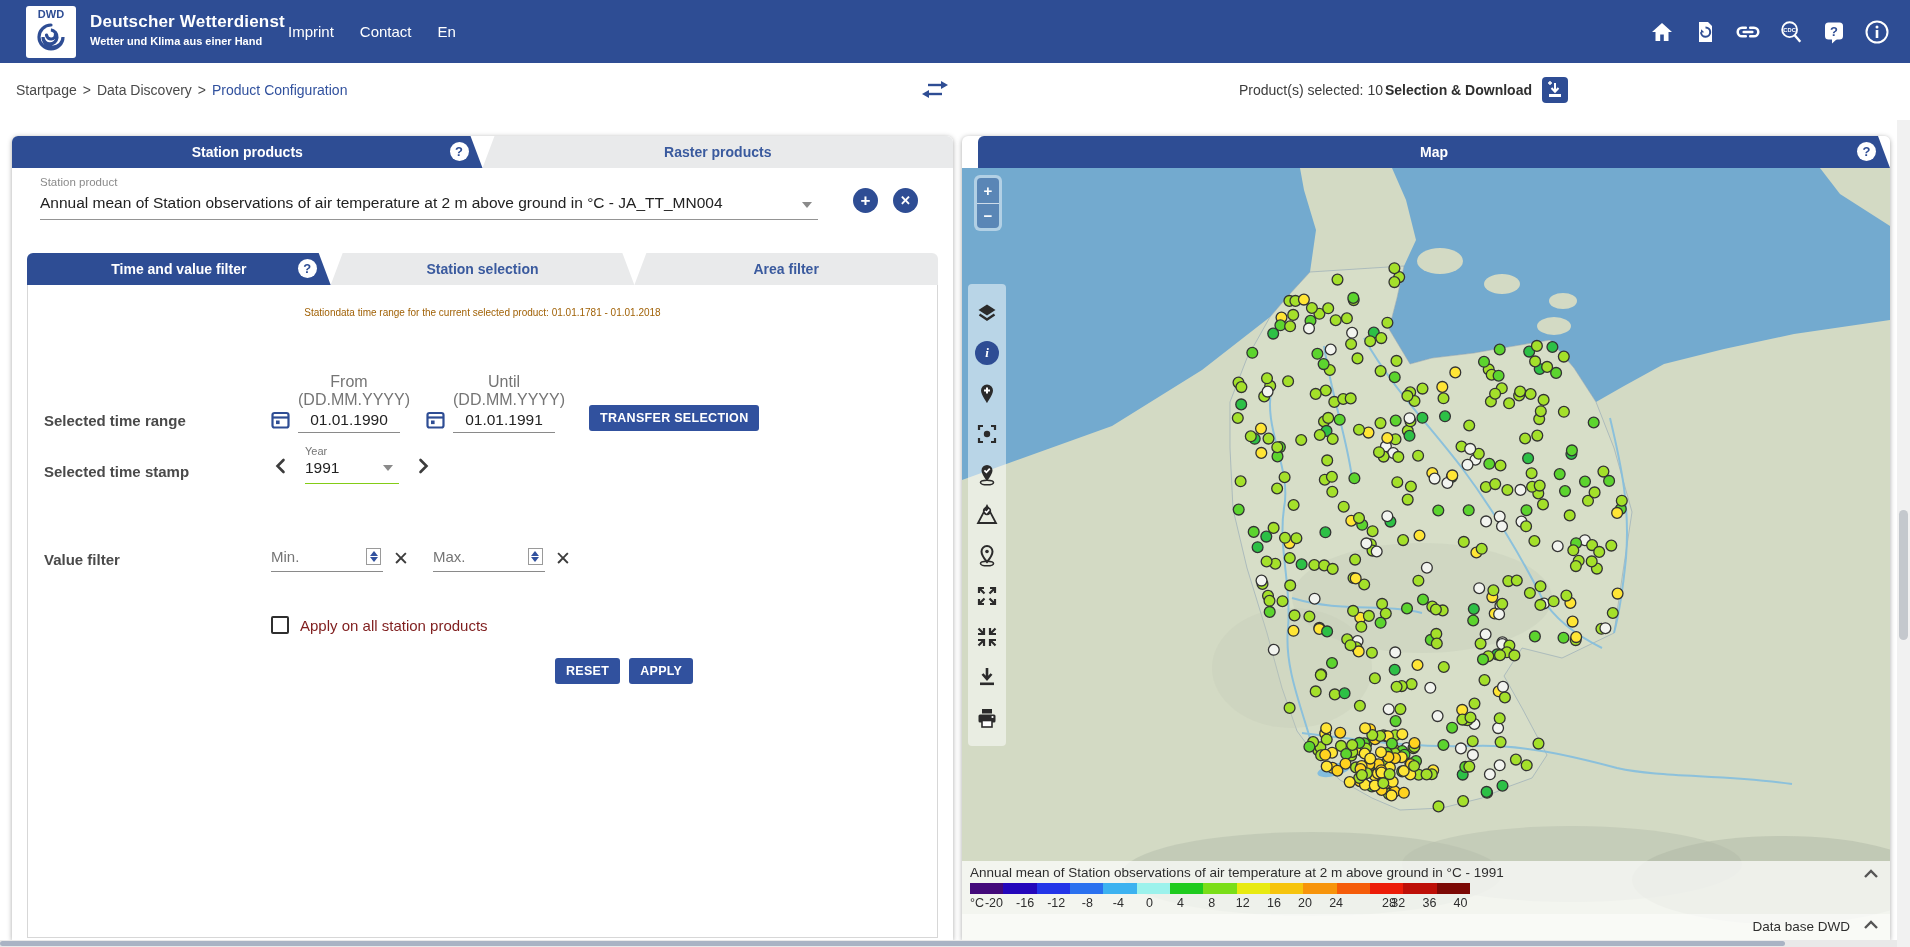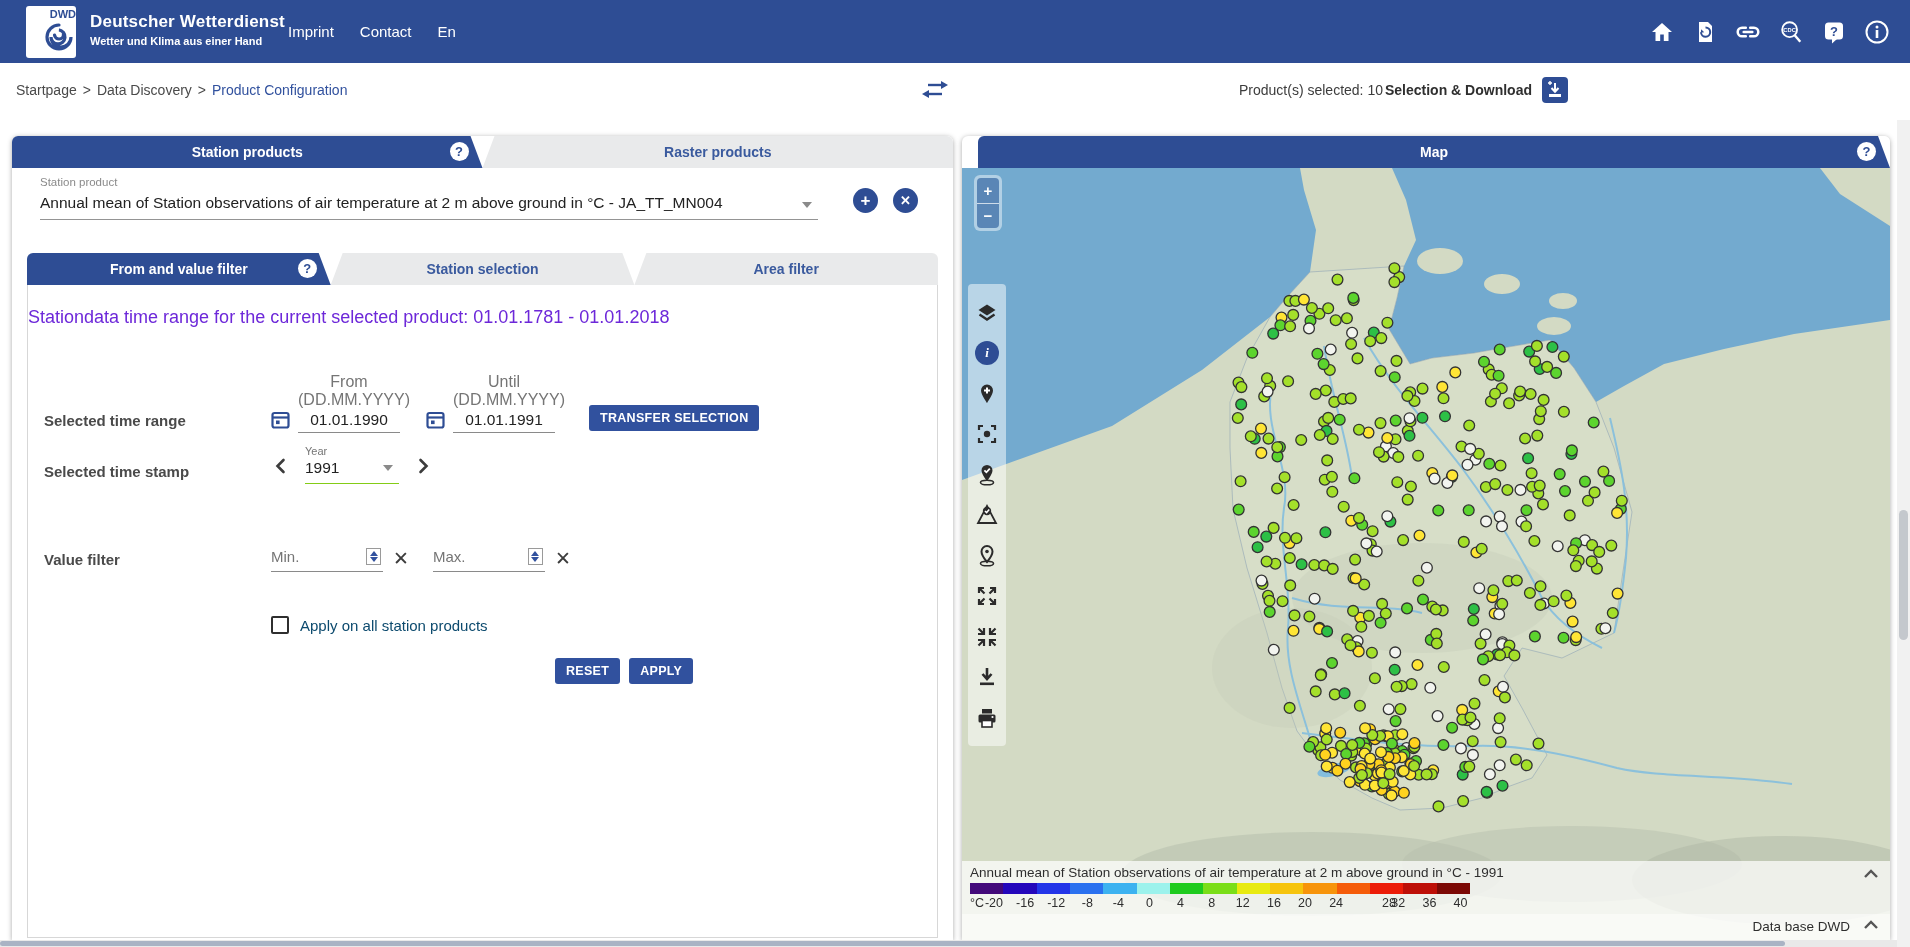--- a/index.html
+++ b/index.html
@@ -4,21 +4,21 @@
 <style>
   * { margin:0; padding:0; box-sizing:border-box; }
   html,body { width:1910px; height:947px; overflow:hidden; background:#fff;
               font-family:"Liberation Sans", sans-serif; }
 
   
   .topbar { position:absolute; left:0; top:0; width:1910px; height:63px;
             background:#2e4d94; color:#fff; display:flex; align-items:center; }
   .logo-box { position:absolute; left:26px; top:6px; width:50px; height:52px;
               background:#fff; border-radius:3px; display:flex; flex-direction:column;
-              align-items:flex-end; padding-top:2px; }
+              align-items:center; padding-top:2px; }
   .logo-box .logo-txt { color:#2e4d94; font-weight:bold; font-size:11px; }
   .brand { position:absolute; left:90px; top:12px; }
   .brand .t1 { font-size:17px; font-weight:bold; letter-spacing:.2px; }
   .brand .t2 { font-size:11px; font-weight:bold; margin-top:3px; }
   .topnav { position:absolute; left:288px; top:0; height:63px; display:flex;
             align-items:center; gap:26px; }
   .topnav a { color:#fff; font-size:15px; text-decoration:none; }
   .top-icons { position:absolute; right:20px; top:0; height:63px; display:flex;
                align-items:center; gap:17px; }
   .top-icons .ticon { width:26px; height:26px; display:flex; align-items:center;
@@ -59,22 +59,22 @@
   .caret { width:0; height:0; border-left:5px solid transparent; border-right:5px solid transparent;
            border-top:6px solid #8a8a8a; }
   .sp-caret { position:absolute; left:790px; top:66px; cursor:pointer; }
   .round-btn { position:absolute; top:52px; width:25px; height:25px; border-radius:50%;
                background:#2e4d94; color:#fff; display:flex; align-items:center; justify-content:center;
                font-size:17px; font-weight:bold; cursor:pointer; }
 
   .filter-card { position:absolute; left:15px; top:117px; width:911px; height:685px; }
   .filter-body { position:absolute; left:0; top:32px; right:0; bottom:0;
                  border:1px solid #d7d7d7; border-top:none; }
-  .range-note { position:absolute; left:0; right:0; top:22px; 
-                font-size:18px; color:#6d28d9; }
+  .range-note { position:absolute; left:0; right:0; top:22px; text-align:center;
+                font-size:10px; color:#a16207; }
 
   .frow { position:absolute; left:16px; right:16px; display:flex; align-items:flex-end; }
   .frow .rlabel { width:227px; font-size:15px; font-weight:bold; color:#4a4a4a; padding-bottom:4px; }
   .dt-group { display:flex; align-items:flex-end; gap:8px; }
   .dt-field { width:102px; position:relative; border-bottom:1px solid #8a8a8a; padding-bottom:3px; }
   .dt-field .flabel { display:block; text-align:center; font-size:16px; color:#757575; }
   .dt-field .fval { display:block; text-align:center; font-size:15.5px; color:#222; margin-top:2px; }
   .btn-primary { background:#31519e; color:#fff; border:none; border-radius:3px;
                  font-family:inherit; font-size:12.5px; font-weight:bold; letter-spacing:.3px;
                  padding:6px 11px; cursor:pointer; }
@@ -91,21 +91,21 @@
              border:1px solid #9a9a9a; display:flex; flex-direction:column;
              align-items:center; justify-content:space-evenly; cursor:pointer; }
   .spin-up { width:0;height:0;border-left:4px solid transparent;border-right:4px solid transparent;
              border-bottom:5px solid #31519e; }
   .spin-dn { width:0;height:0;border-left:4px solid transparent;border-right:4px solid transparent;
              border-top:5px solid #31519e; }
   .clear-x { font-size:19px; color:#3c3c3c; margin:0 0 2px 10px; cursor:pointer; }
 
   .cb-row { position:absolute; left:243px; display:flex; align-items:center; gap:11px; }
   .cbox { width:18px; height:18px; border:2px solid #2f2f2f; border-radius:2px; background:#fff; cursor:pointer; }
-  .cb-row label { font-size:15px; color:#0c4a6e; }
+  .cb-row label { font-size:15px; color:#7f1d1d; }
   .btns-row { position:absolute; left:527px; display:flex; gap:9px; }
 
   
   .right-panel { left:962px; width:928px; height:804px;padding-left:16px; }
   .map-wrap { position:absolute; left:0; top:32px; right:0; bottom:0; overflow:hidden; background:#73aacf; }
   .map-svg { position:absolute; left:0; top:0; width:100%; height:100%; }
 
   .zoomctl { position:absolute; left:12px; top:7px; width:28px; height:56px;
              background:rgba(255,255,255,.45); border-radius:6px; padding:3px;
              display:flex; flex-direction:column; }
@@ -246,21 +246,21 @@
   <div class="sp-label">Station product</div>
   <div class="sp-value">Annual mean of Station observations of air temperature at 2 m above ground in °C - JA_TT_MN004</div>
   <div class="sp-line"></div>
   <div class="caret sp-caret"></div>
   <div class="round-btn" style="left:841px;">+</div>
   <div class="round-btn" style="left:881px; font-size:13px;">✕</div>
 
   <div class="filter-card">
     <div class="tabs" style="border-radius:4px 4px 0 0;">
       <div class="tab first active">
-        <span>From and value filter</span>
+        <span>Time and value filter</span>
         <span class="help-badge">?</span>
       </div>
       <div class="tab mid">
         <span>Station selection</span>
       </div>
       <div class="tab last">
         <span>Area filter</span>
       </div>
     </div>
 

